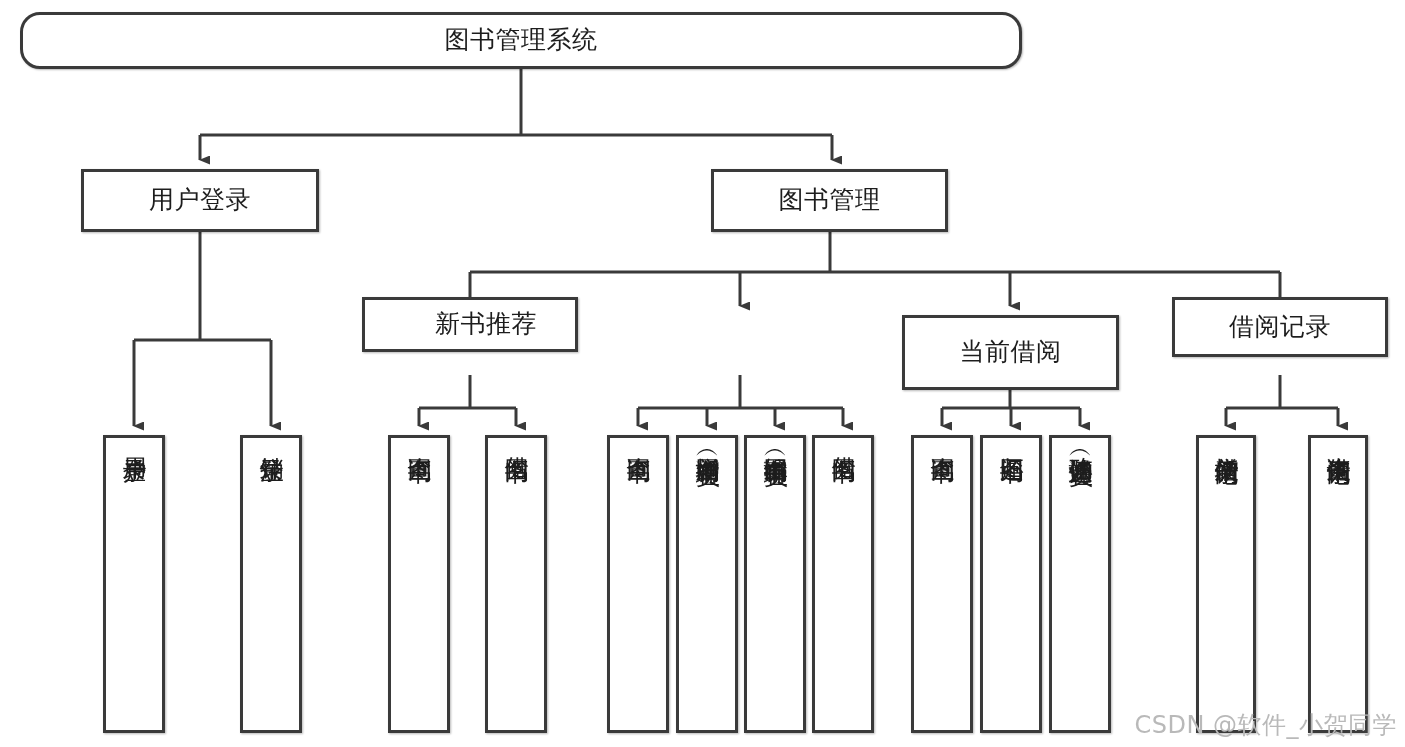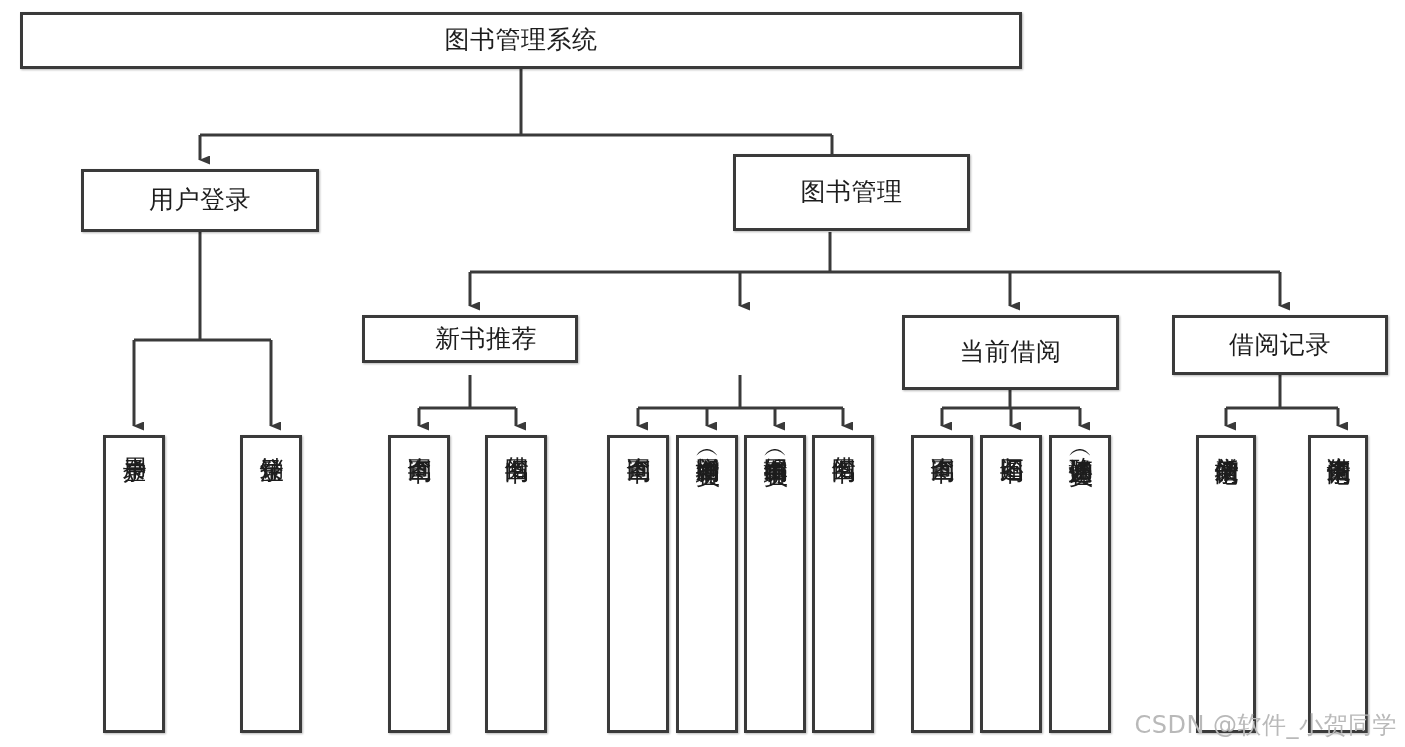--- a/index.html
+++ b/index.html
@@ -116,38 +116,38 @@
       <path d="M1011,408 L1011,426" marker-end="url(#arrow)"></path>
       <path d="M1080,408 L1080,426" marker-end="url(#arrow)"></path>
 
       <path d="M1280,375 L1280,408"></path>
       <path d="M1226,408 L1338,408"></path>
       <path d="M1226,408 L1226,426" marker-end="url(#arrow)"></path>
       <path d="M1338,408 L1338,426" marker-end="url(#arrow)"></path>
     </g>
   </svg>
 
-  <div class="node" style="left:20px; top:12px; width:1002px; height:57px;">
+  <div class="node" style="left:20px; top:12px; width:1002px; height:57px;border-radius:20px;">
     <span class="label">图书管理系统</span>
   </div>
 
   <div class="node" style="left:81px; top:169px; width:238px; height:63px;">
     <span class="label">用户登录</span>
   </div>
-  <div class="node" style="left:711px; top:154px; width:237px; height:77px;margin-left:22px;">
+  <div class="node" style="left:711px; top:169px; width:237px; height:63px;">
     <span class="label">图书管理</span>
   </div>
 
-  <div class="node" style="left:362px; top:315px; width:216px; height:48px;padding-left:32px;">
+  <div class="node" style="left:362px; top:297px; width:216px; height:55px;padding-left:32px;">
     <span class="label">新书推荐</span>
   </div>
   <div class="node" style="left:902px; top:315px; width:217px; height:75px;">
     <span class="label">当前借阅</span>
   </div>
-  <div class="node" style="left:1172px; top:315px; width:216px; height:60px;">
+  <div class="node" style="left:1172px; top:297px; width:216px; height:60px;">
     <span class="label">借阅记录</span>
   </div>
 
   <div class="node vert" style="left:103px; top:435px; width:62px; height:298px;">
     <span class="label">用户登录</span>
   </div>
   <div class="node vert" style="left:240px; top:435px; width:62px; height:298px;">
     <span class="label">注销登录</span>
   </div>
   <div class="node vert" style="left:388px; top:435px; width:62px; height:298px;">

